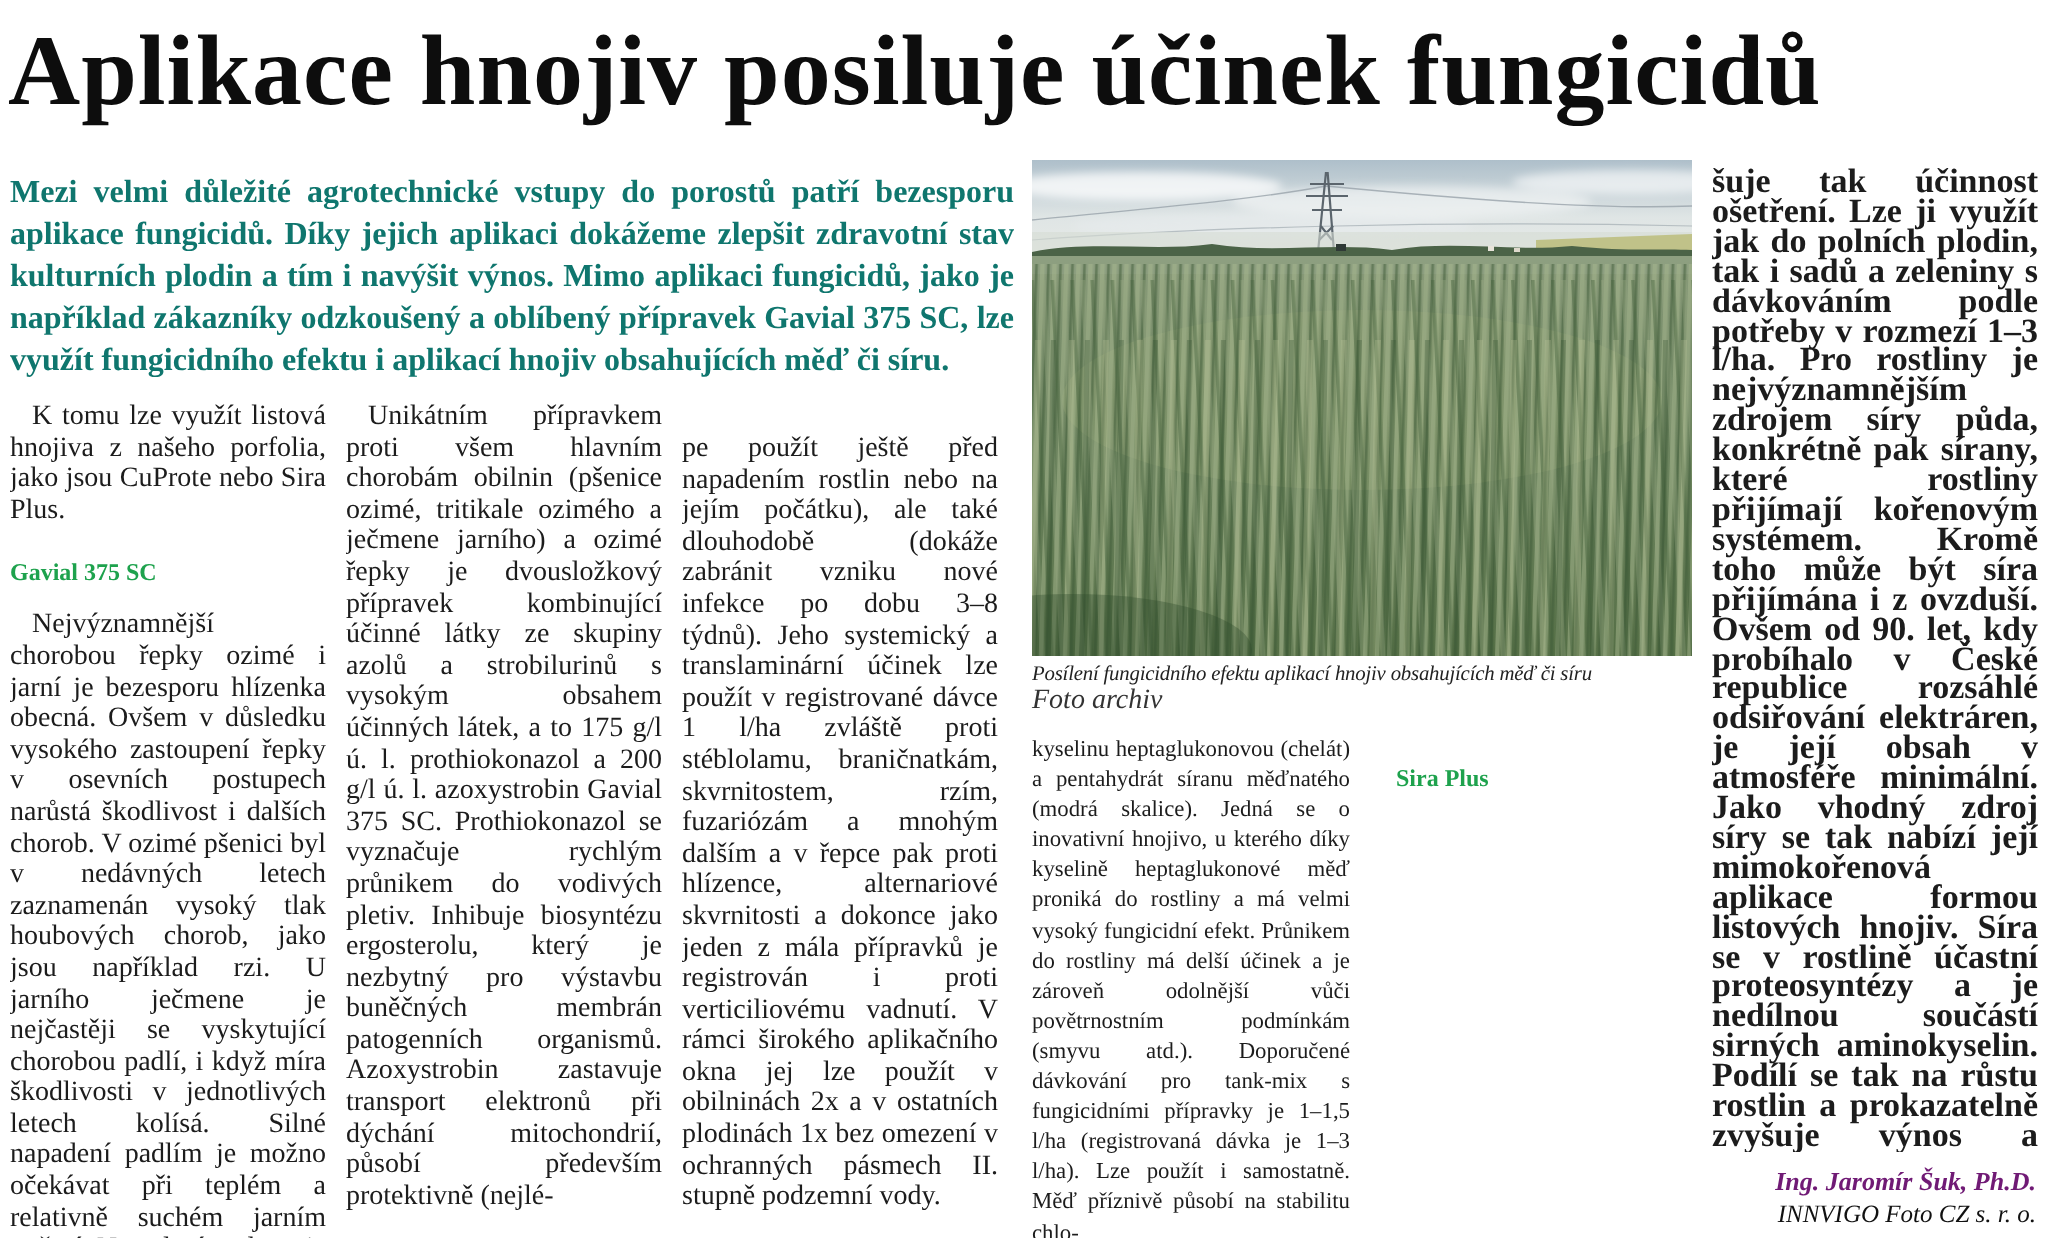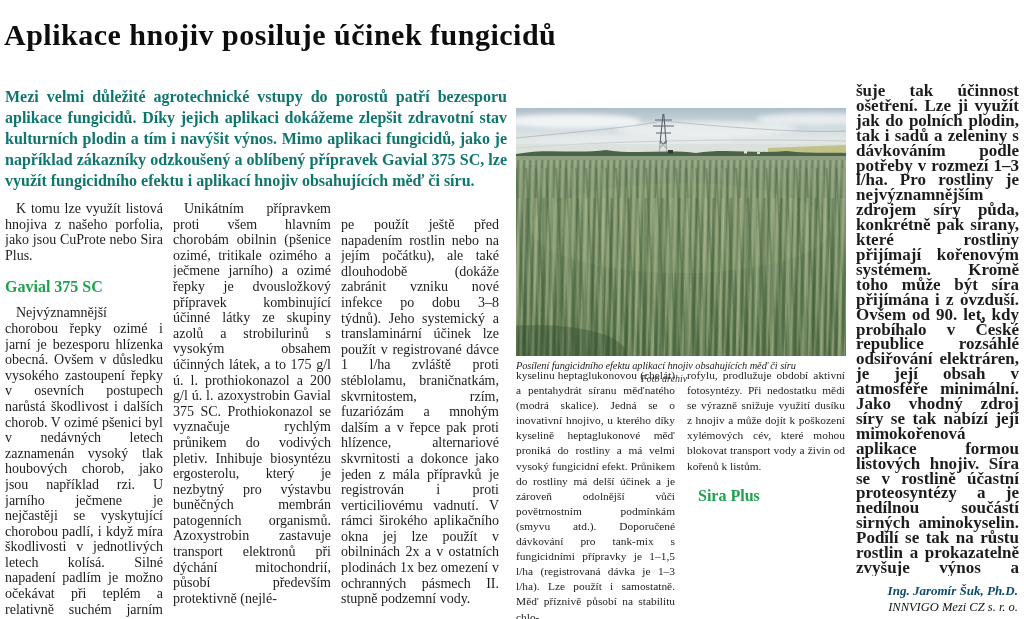--- a/index.html
+++ b/index.html
@@ -4,62 +4,62 @@
 <style>
   * { margin:0; padding:0; box-sizing:border-box; }
   html,body { background:#e8e8e8; }
   .page {
     position:relative; width:1024px; height:619px; margin:0 auto;
     background:#ffffff; overflow:hidden; color:#1c1c1c;
     font-family:"Liberation Serif","DejaVu Serif",serif;
   }
   .headline {
     position:absolute; left:4px; top:2px; width:1016px; height:72px;
-    font-size:30px; line-height:66px; font-weight:bold; color:#0d0d0d;
+    font-size:50px; line-height:66px; font-weight:bold; color:#0d0d0d;
     letter-spacing:0.5px; white-space:nowrap; overflow:hidden;
   }
   .lead {
     position:absolute; left:5px; top:86px; width:502px;
     font-size:16px; line-height:21px; font-weight:bold; color:#0f766e;
     text-align:justify;
   }
   .col { position:absolute; overflow:hidden; }
   .col p {
     margin:0; text-indent:11px; text-align:justify;
     font-size:14px; line-height:15.6px; color:#1c1c1c;
   }
   .col p.cont { text-indent:0; }
   .col h2 {
-    font-size:16px; line-height:19px; font-weight:bold;
+    font-size:12px; line-height:19px; font-weight:bold;
     color:#1ea24d; margin:14px 0 9px 0;
   }
   .c1 { left:5px;   top:201px; width:158px; height:418px; }
   .c2 { left:173px; top:201px; width:158px; height:418px; }
   .c3 { left:341px; top:217px; width:158px; height:418px; }
   .c4 { left:516px; top:368px; width:159px; height:251px; }
   .c5 { left:687px; top:368px; width:158px; height:251px; }
   .c4 p, .c5 p { font-size:11.4px; line-height:15.1px; }
   .c5 h2 { margin:12px 0 8px 11px; }
   .c6 { left:856px; top:84px;  width:163px; height:535px; display:flex; flex-direction:column; }
   .c6body { flex:1 1 auto; overflow:hidden; }
   .c6body p { font-size:17px; line-height:14.9px;font-weight:bold; }
 
-  .photo-wrap { position:absolute; left:516px; top:80px; width:296px;margin-top:28px; }
+  .photo-wrap { position:absolute; left:516px; top:80px; width:296px; }
   .photo { position:relative; width:330px; height:248px; overflow:hidden; background:#6b835d; }
   .photo svg { display:block; width:330px; height:248px; }
   .caption {
     margin-top:3px; font-style:italic; font-size:10.4px; line-height:13px;
     color:#222; letter-spacing:-0.1px; white-space:nowrap; overflow:hidden;
   }
   .credit {
-    margin-top:1px; font-style:italic; font-size:10px; line-height:12px;
-    color:#333; text-align:center;
+    margin-top:1px; font-style:italic; font-size:14px; line-height:12px;
+    color:#333; text-align:left;
   }
   .signature { flex:0 0 auto; text-align:right; padding:6px 1px 4px 0; }
-  .author  { font-weight:bold; font-style:italic; font-size:13px; line-height:17px; color:#0c4a6e; }
+  .author  { font-weight:bold; font-style:italic; font-size:13px; line-height:17px; color:#701a75; }
   .company { font-style:italic; font-size:12.5px; line-height:16px; color:#111; }
 </style>
 </head>
 <body>
 
 <div class="page">
 
   <h1 class="headline">Aplikace hnojiv posiluje účinek fungicidů</h1>
 
   <div class="lead">Mezi velmi důležité agrotechnické vstupy do porostů patří bezesporu aplikace fungicidů. Díky jejich aplikaci dokážeme zlepšit zdravotní stav kulturních plodin a tím i navýšit výnos. Mimo aplikaci fungicidů, jako je například zákazníky odzkoušený a oblíbený přípravek Gavial 375 SC, lze využít fungicidního efektu i aplikací hnojiv obsahujících měď či síru.</div>
@@ -141,27 +141,26 @@
       </svg>
     </div>
     <figcaption class="caption">Posílení fungicidního efektu aplikací hnojiv obsahujících měď či síru</figcaption>
     <div class="credit">Foto archiv</div>
   </figure>
 
   <div class="col c4">
       <p class="cont">kyselinu heptaglukonovou (chelát) a pentahydrát síranu měďnatého (modrá skalice). Jedná se o inovativní hnojivo, u kterého díky kyselině heptaglukonové měď proniká do rostliny a má velmi vysoký fungicidní efekt. Průnikem do rostliny má delší účinek a je zároveň odolnější vůči povětrnostním podmínkám (smyvu atd.). Doporučené dávkování pro tank-mix s fungicidními přípravky je 1–1,5 l/ha (registrovaná dávka je 1–3 l/ha). Lze použít i samostatně. Měď příznivě působí na stabilitu chlo-</p>
     </div>
   <div class="col c5">
-      <p class="cont">rofylu, prodlužuje období aktivní fotosyntézy. Při nedostatku mědi se výrazně snižuje využití dusíku z hnojiv a může dojít k poškození xylémových cév, které mohou blokovat transport vody a živin od kořenů k listům.</p>
       <h2>Sira Plus</h2>
     </div>
 
   <div class="col c6">
     <div class="c6body">
         <p class="cont">šuje tak účinnost ošetření. Lze ji využít jak do polních plodin, tak i sadů a zeleniny s dávkováním podle potřeby v rozmezí 1–3 l/ha. Pro rostliny je nejvýznamnějším zdrojem síry půda, konkrétně pak sírany, které rostliny přijímají kořenovým systémem. Kromě toho může být síra přijímána i z ovzduší. Ovšem od 90. let, kdy probíhalo v České republice rozsáhlé odsiřování elektráren, je její obsah v atmosféře minimální. Jako vhodný zdroj síry se tak nabízí její mimokořenová aplikace formou listových hnojiv. Síra se v rostlině účastní proteosyntézy a je nedílnou součástí sirných aminokyselin. Podílí se tak na růstu rostlin a prokazatelně zvyšuje výnos a ovlivňuje i kvalitu kulturních plodin. Foliární aplikace síry působí také fungicidně (této skutečnosti zemědělci využívají již od 19. století) a dá se například použít i do klasu sladovnického ječmene, a to bez negativní odezvy na zvýšení N-látek v zrnu. Hnojiva s obsahem síry se nesmí míchat s foliární výživou obsahující Ca – vzniká sádra.</p>
       </div>
     <div class="signature">
       <div class="author">Ing. Jaromír Šuk, Ph.D.</div>
-      <div class="company">INNVIGO Mezi CZ s. r. o.</div>
+      <div class="company">INNVIGO Foto CZ s. r. o.</div>
     </div>
   </div>
 
 </div>
 
 </body></html>

